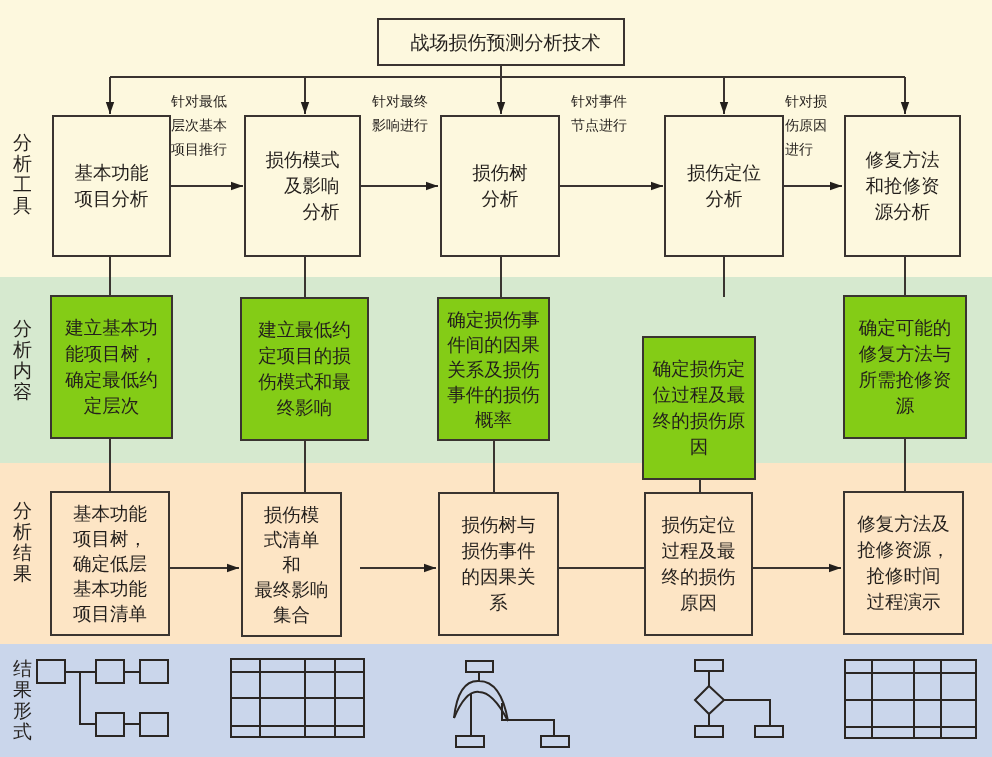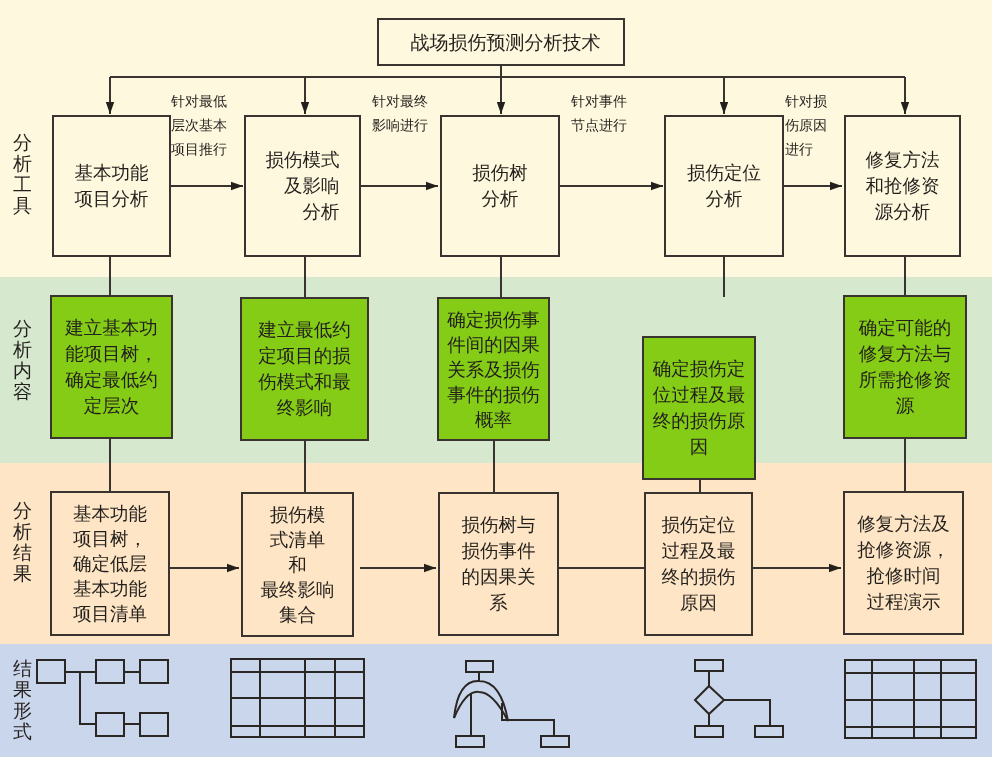--- a/index.html
+++ b/index.html
@@ -204,21 +204,21 @@
 </div>
 
 <div class="r">
   <div class="box" style="left:50px; top:491px; width:120px; height:145px; line-height:25px;">
       <span>基本功能
 项目树，
 确定低层
 基本功能
 项目清单</span>
     </div>
-  <div class="box" style="left:241px; top:492px; width:113px; height:145px; line-height:25px;justify-content:center;">
+  <div class="box" style="left:241px; top:492px; width:101px; height:145px; line-height:25px;justify-content:center;">
       <span>损伤模
 式清单
 和
 最终影响
 集合</span>
     </div>
   <div class="box" style="left:438px; top:492px; width:121px; height:144px;">
       <span>损伤树与
 损伤事件
 的因果关

